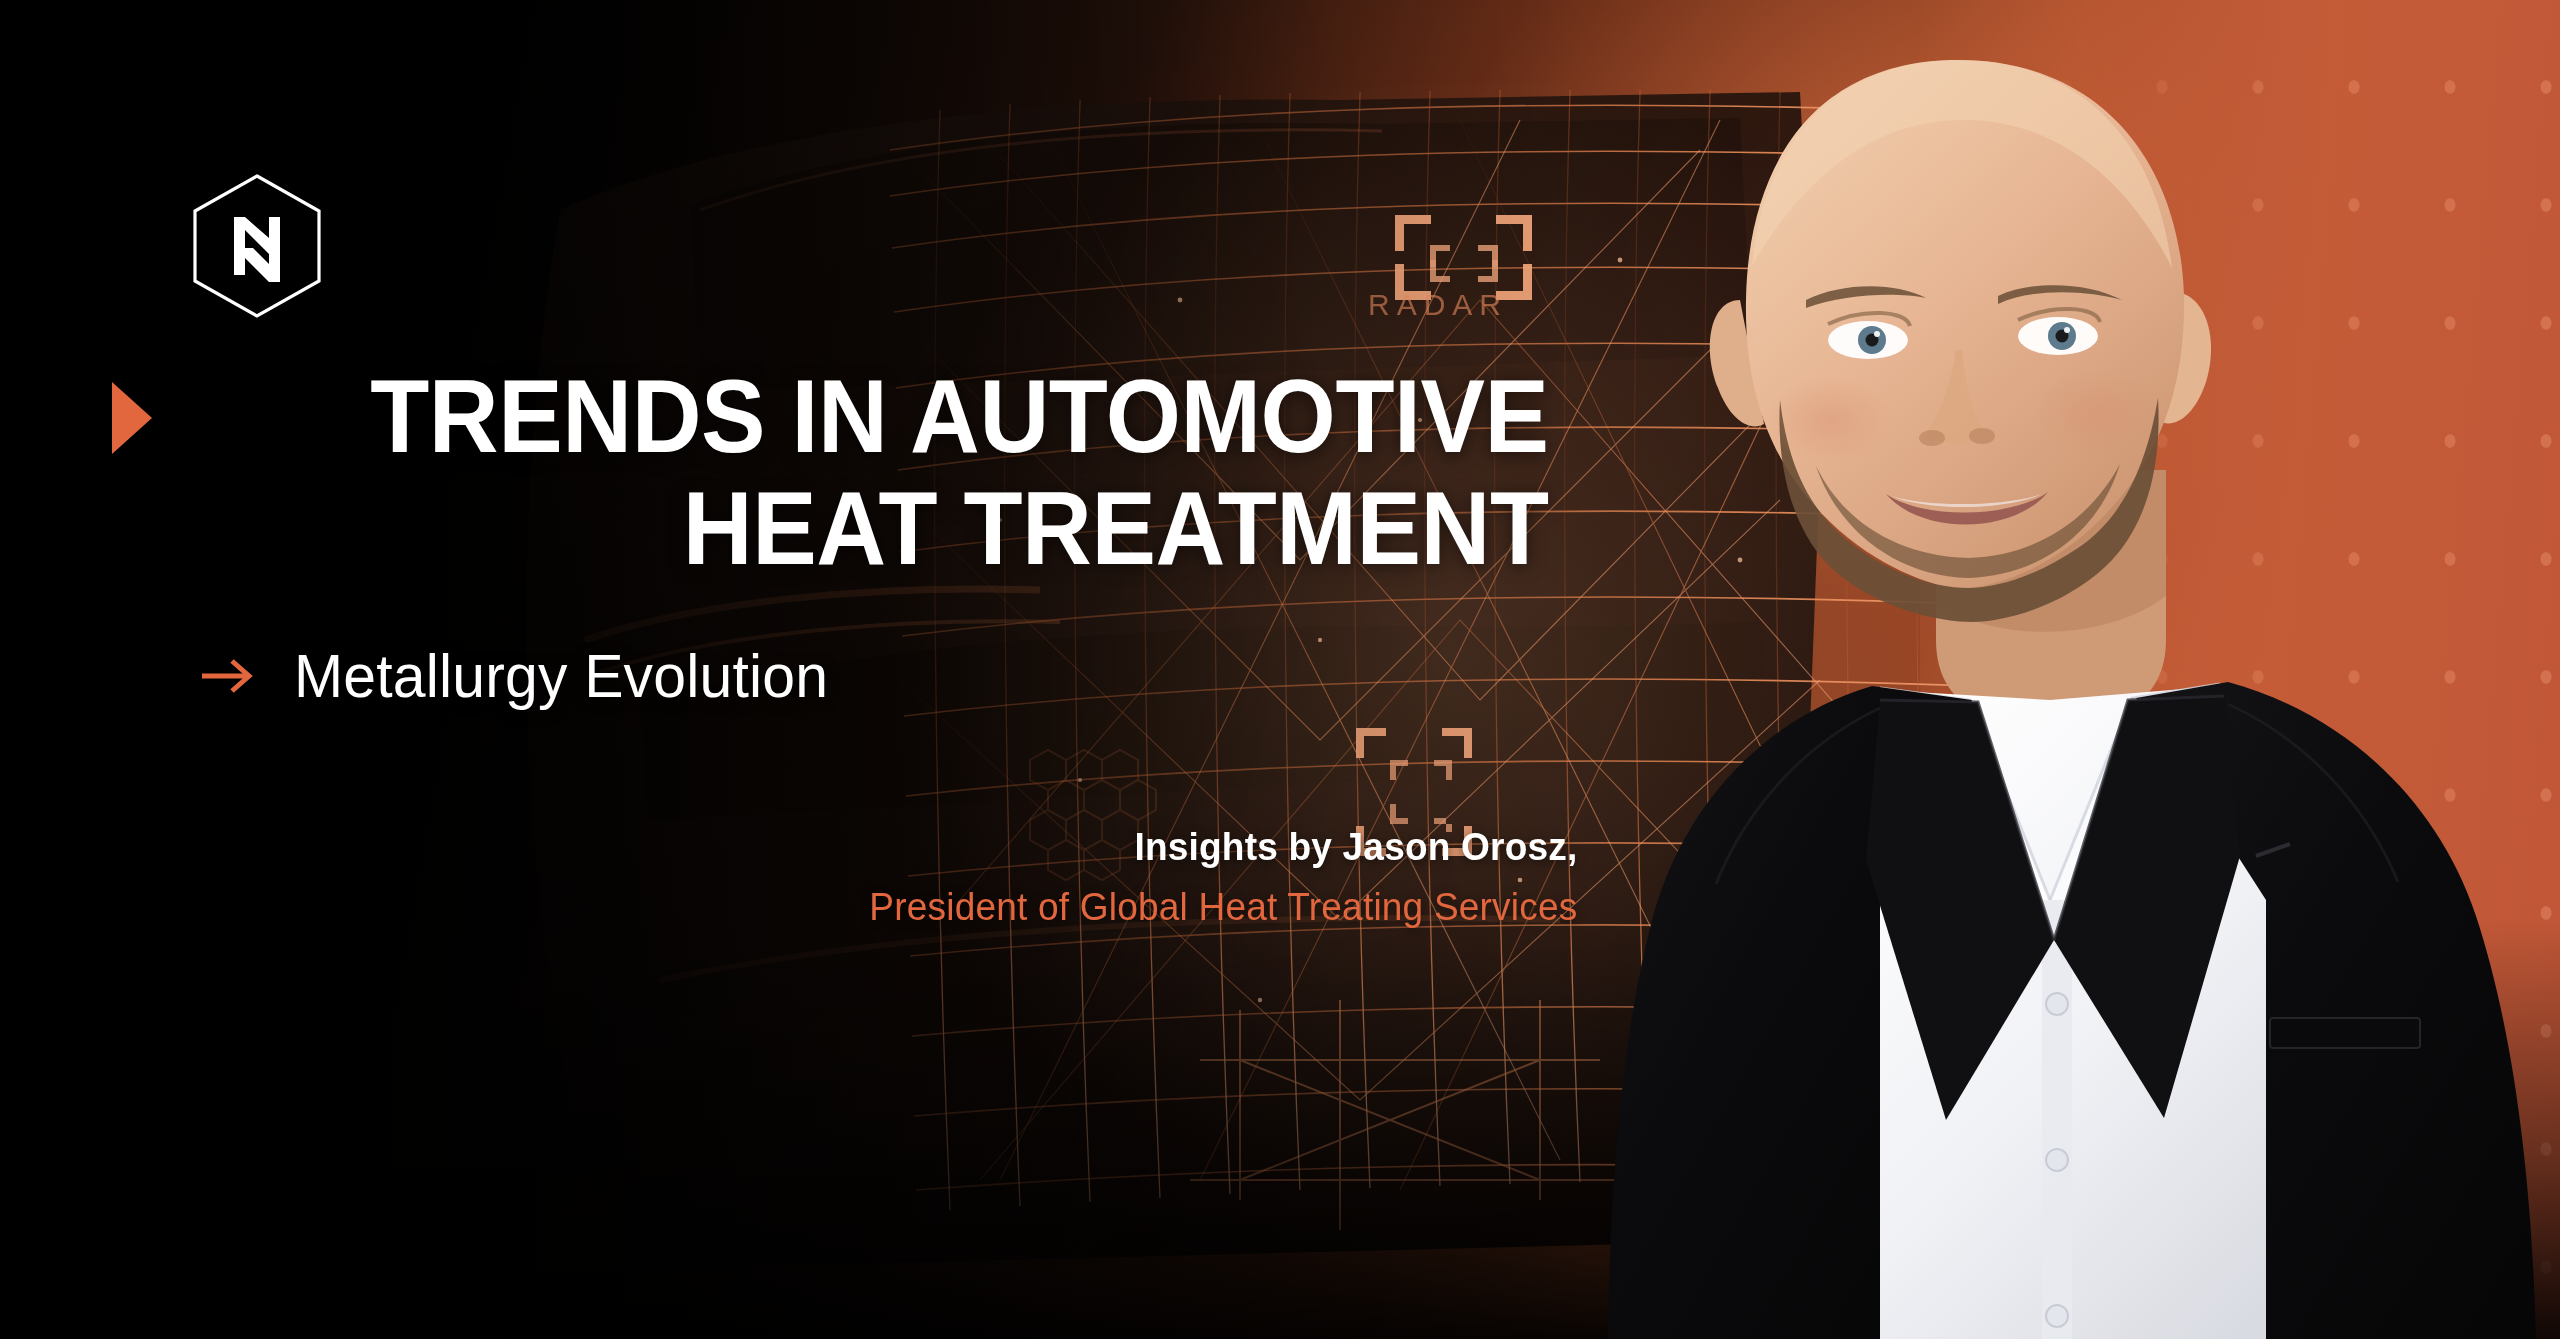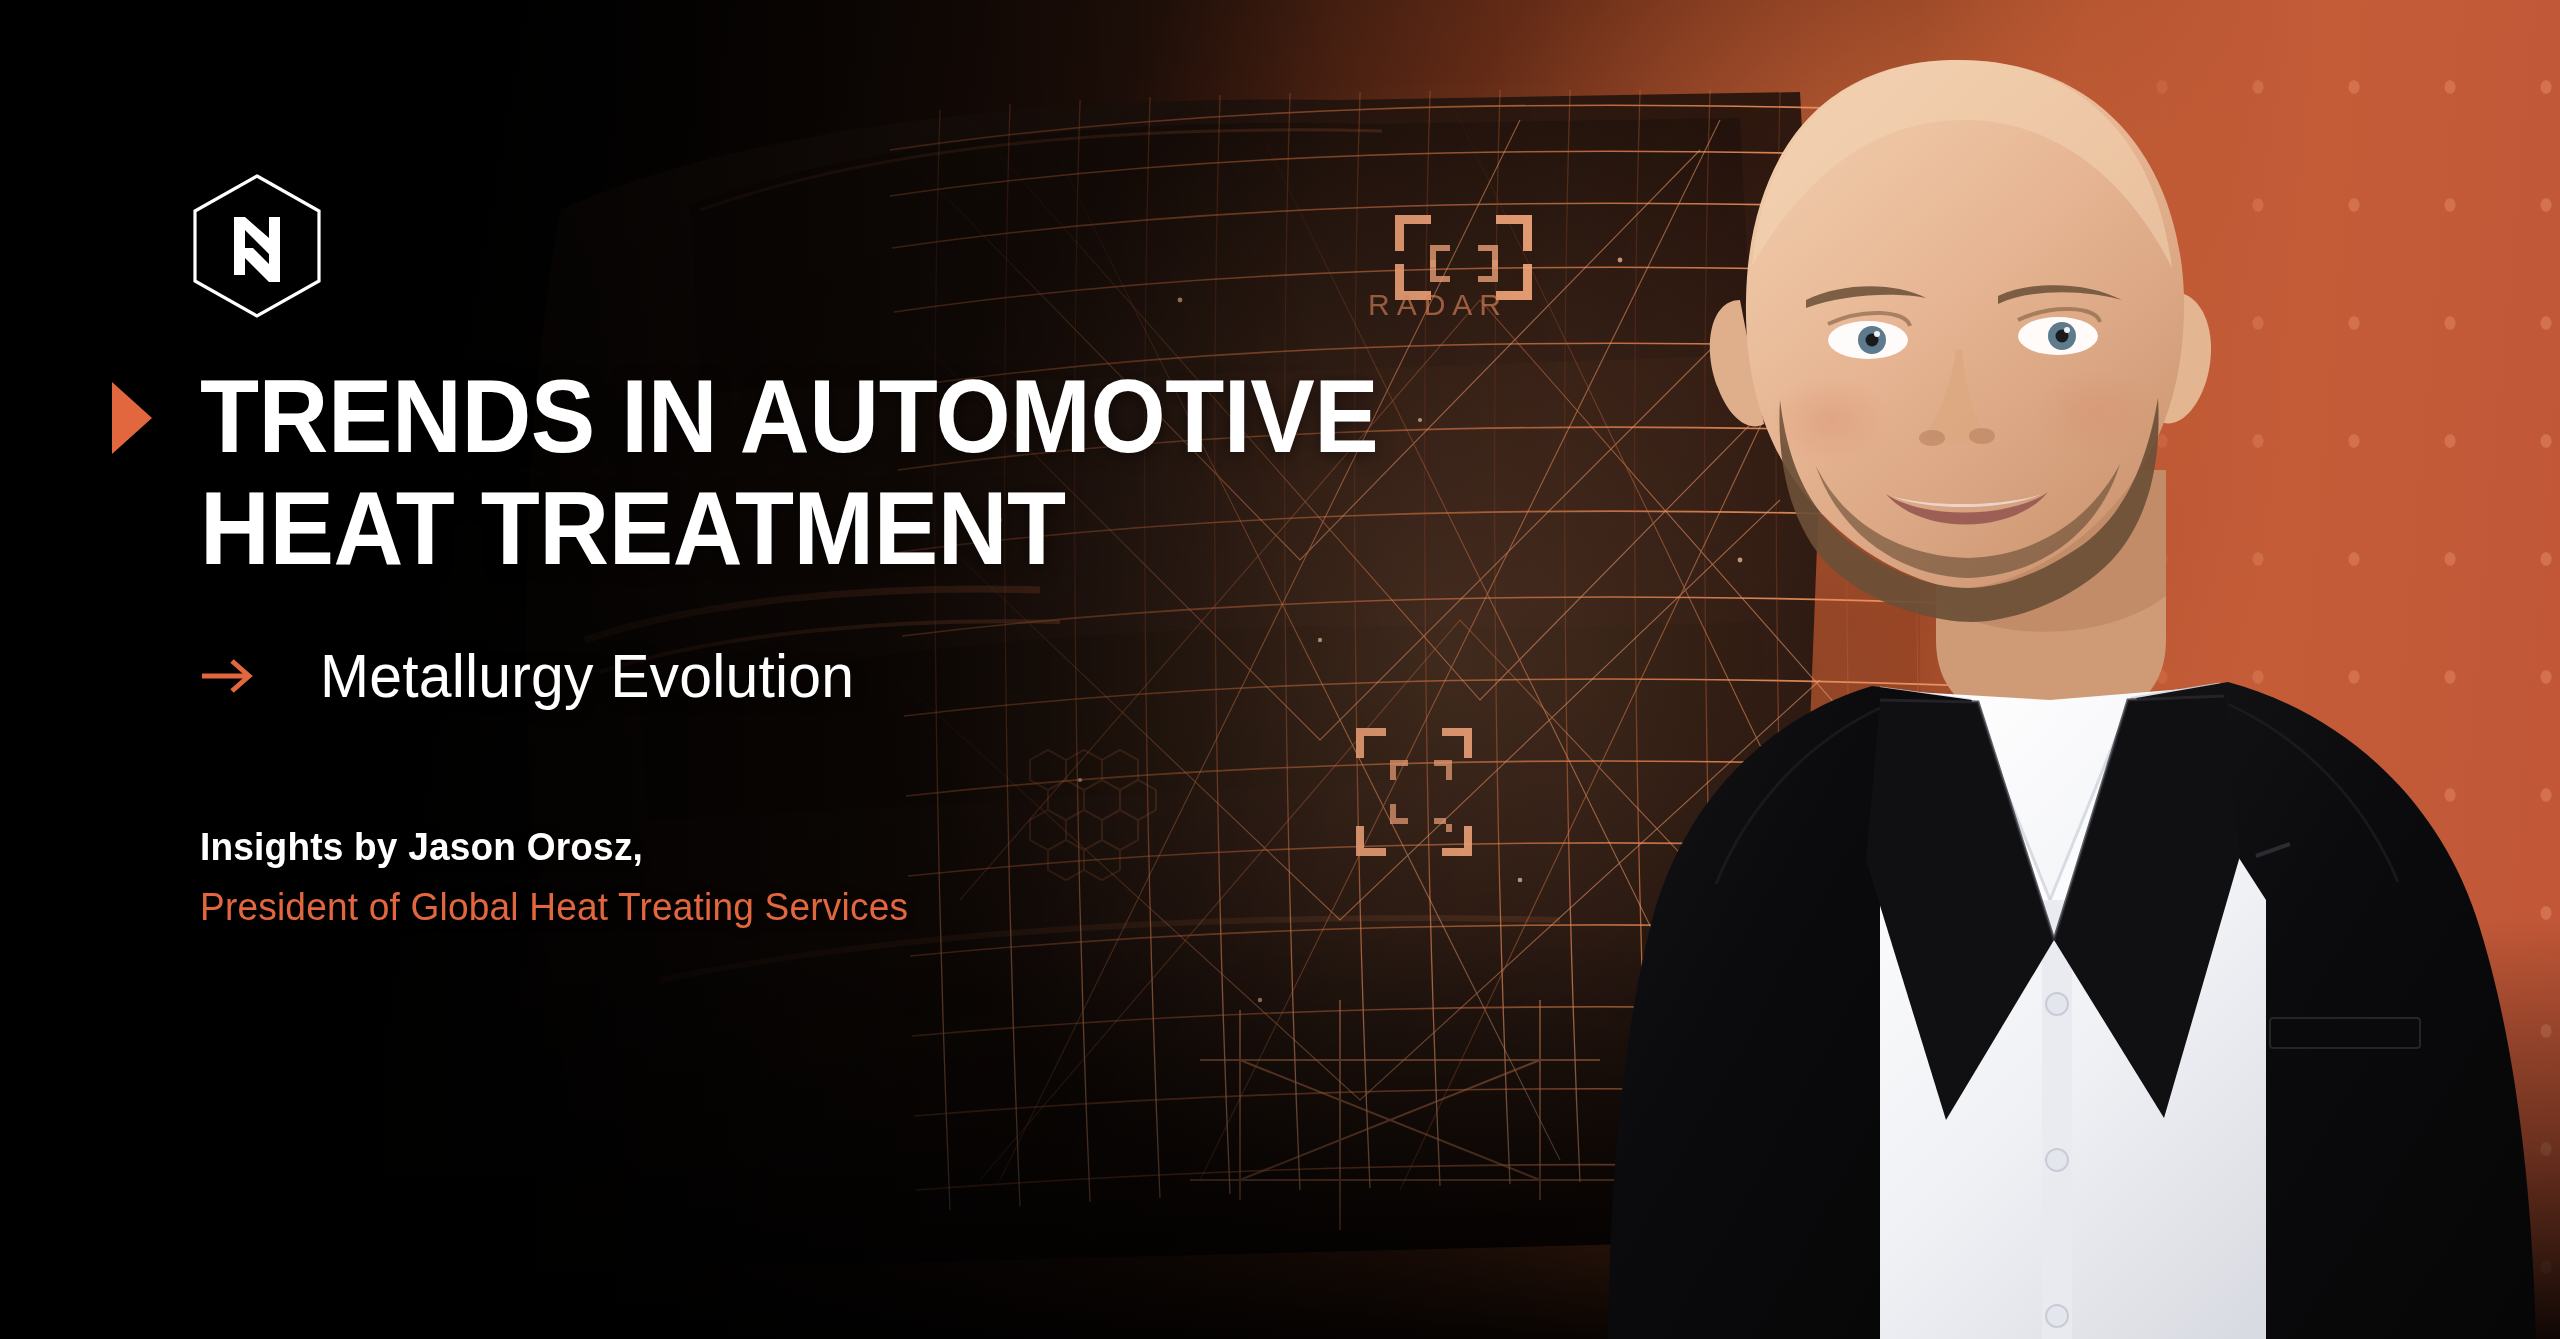--- a/index.html
+++ b/index.html
@@ -5,20 +5,21 @@
 <style>
   * { margin:0; padding:0; box-sizing:border-box; }
   html,body { background:#000; }
   body { font-family:"Liberation Sans", sans-serif; }
 
   .banner{
     position:relative;
     width:2560px; height:1339px;
     overflow:hidden;
     background:#4c1d95;
+    text-align:right;
   }
 
   
   .bg-base{
     position:absolute; inset:0;
     background:
       radial-gradient(ellipse 1100px 900px at 74% 18%, rgba(222,110,66,.72) 0%, rgba(150,62,32,.42) 42%, rgba(40,16,9,0) 72%),
       radial-gradient(ellipse 900px 1000px at 92% 50%, rgba(198,92,54,.95) 0%, rgba(150,62,32,.40) 48%, rgba(30,12,7,0) 78%),
       linear-gradient(100deg,#000 0%, #000 14%, #140a06 28%, #2a140c 42%, #4a2211 57%, #8d4523 72%, #bd5e35 86%, #c86239 100%);
   }
@@ -99,21 +100,21 @@
   }
 
   
   .bullets{
     list-style:none;
     margin-top:56px;
   }
   .bullet{
     display:flex;
     align-items:center;
-    gap:64px;
+    gap:38px;
     margin-bottom:36px;
     height:70px;
   }
   .bullet-icon{
     flex:0 0 auto;
     width:56px; height:40px;
     display:flex; align-items:center; justify-content:center;
   }
   .bullet-icon svg{ display:block; }
   .bullet-text{

